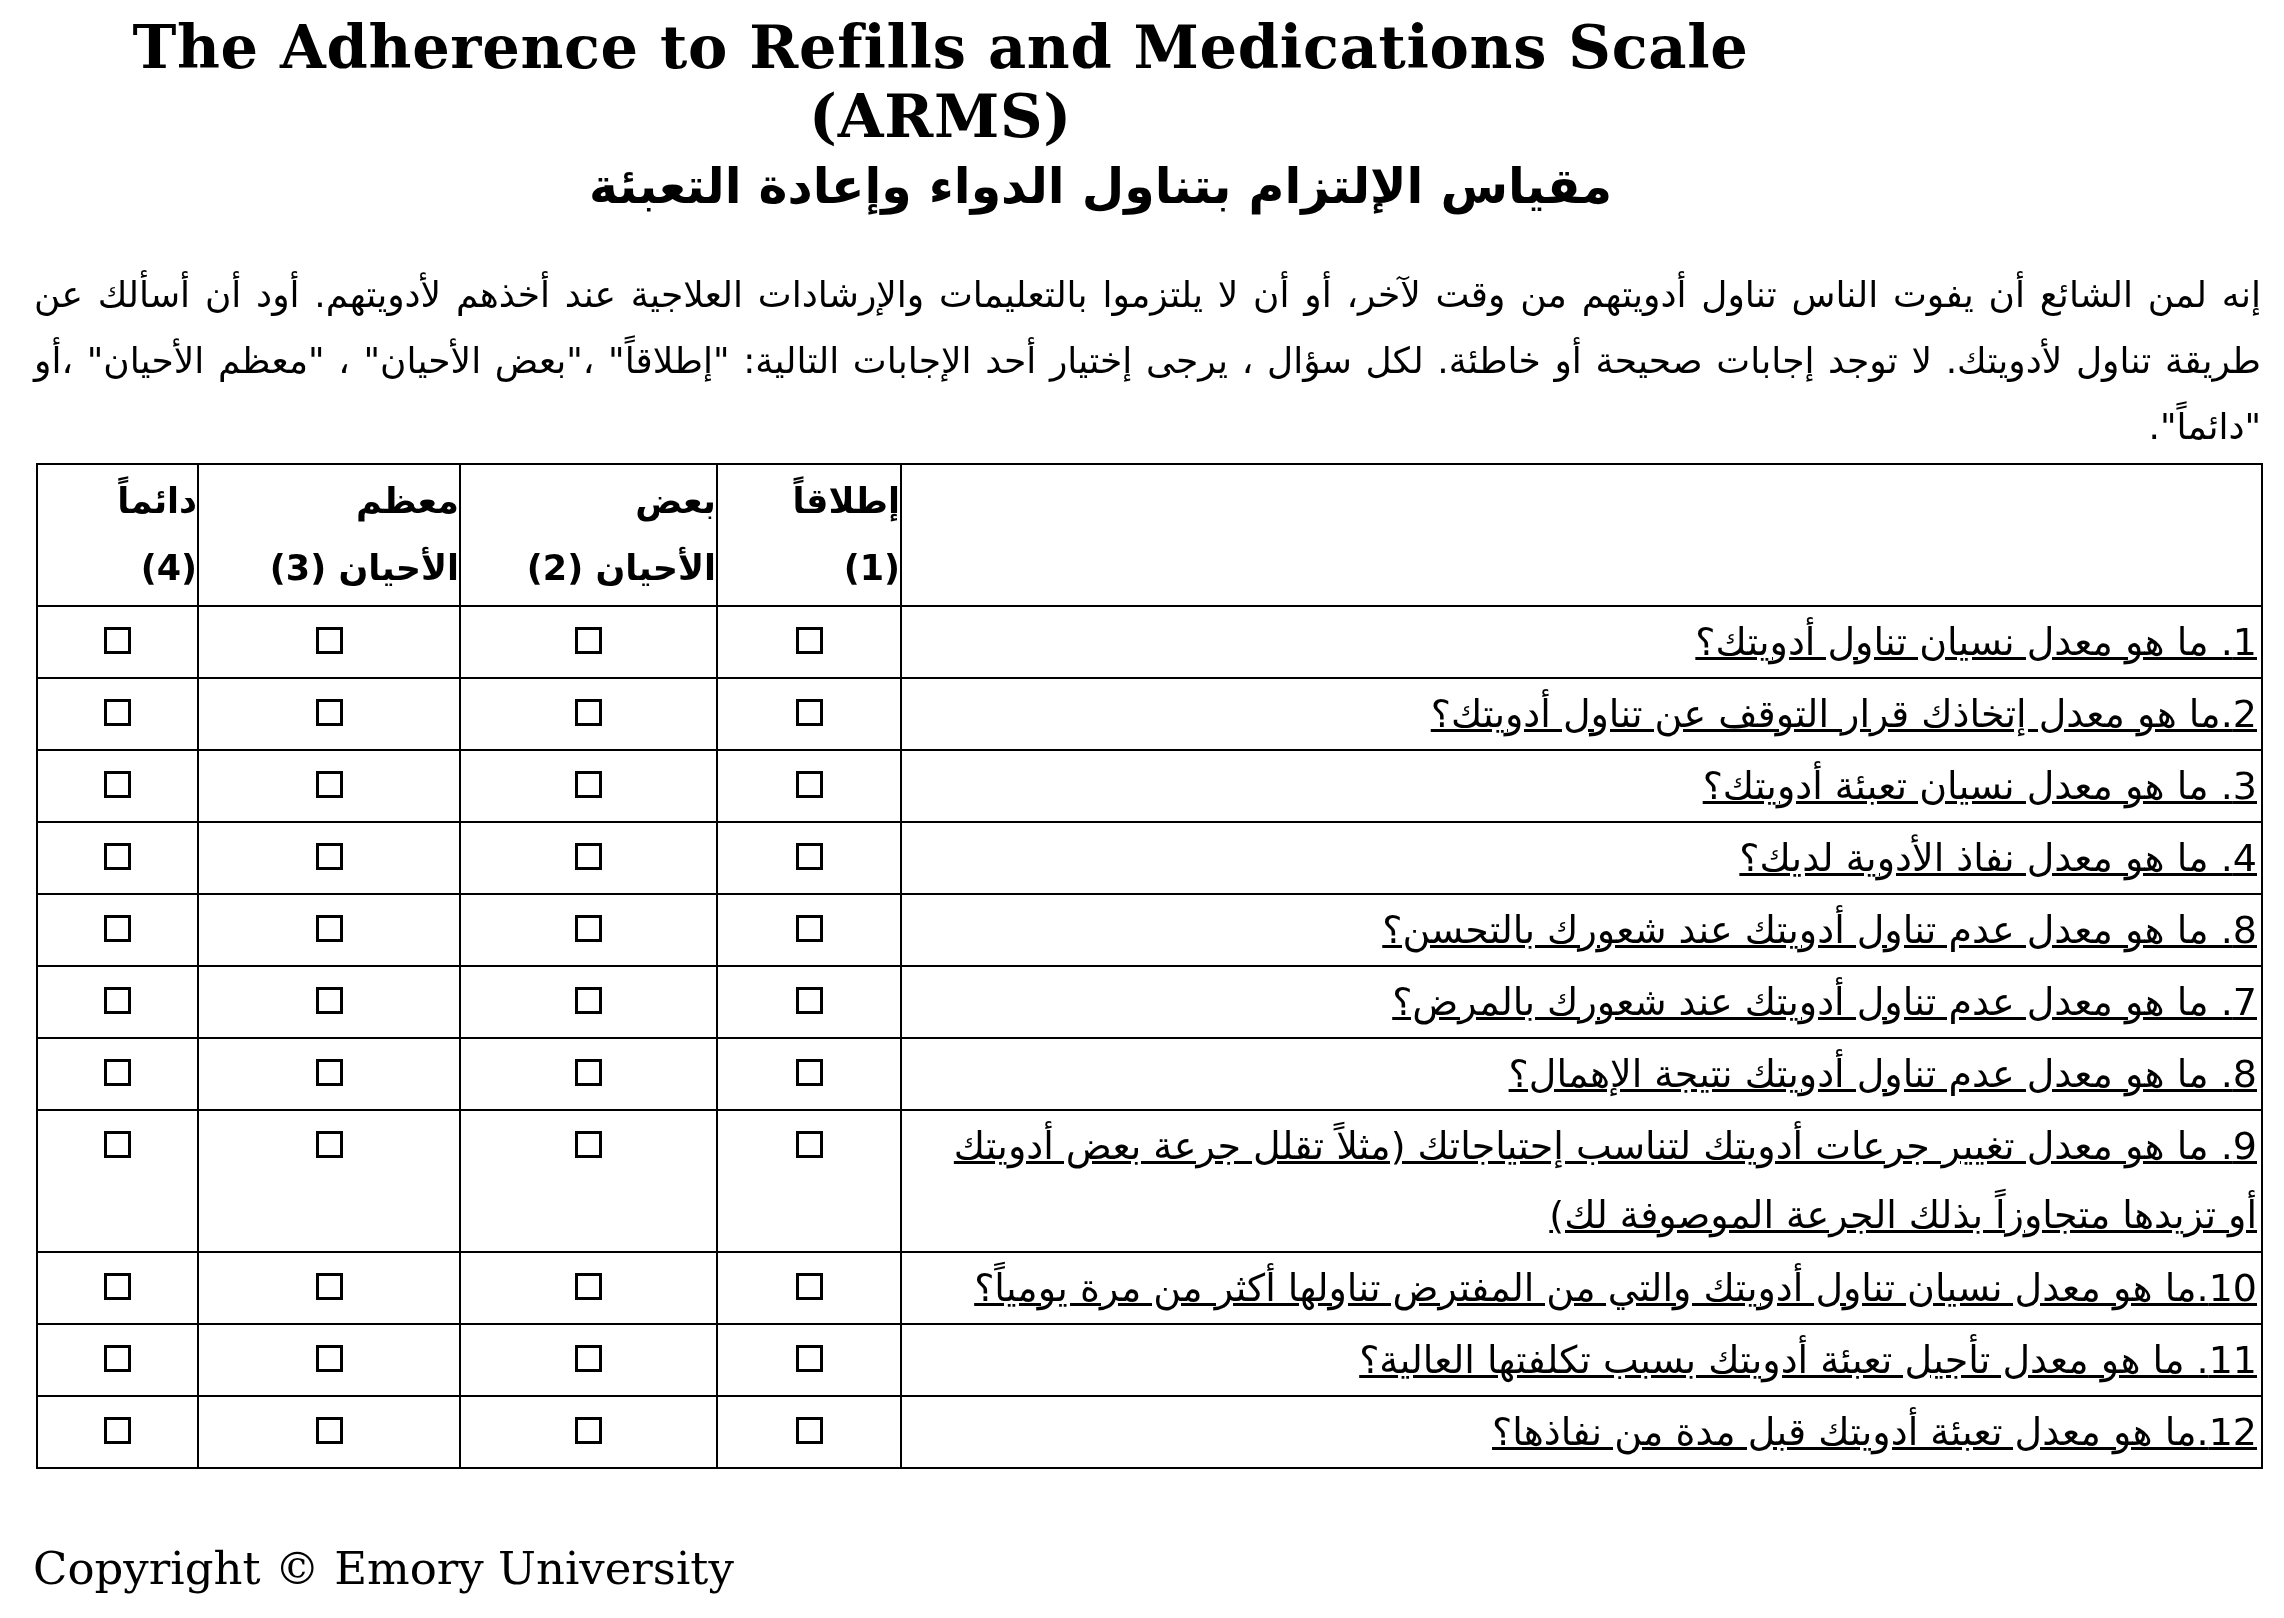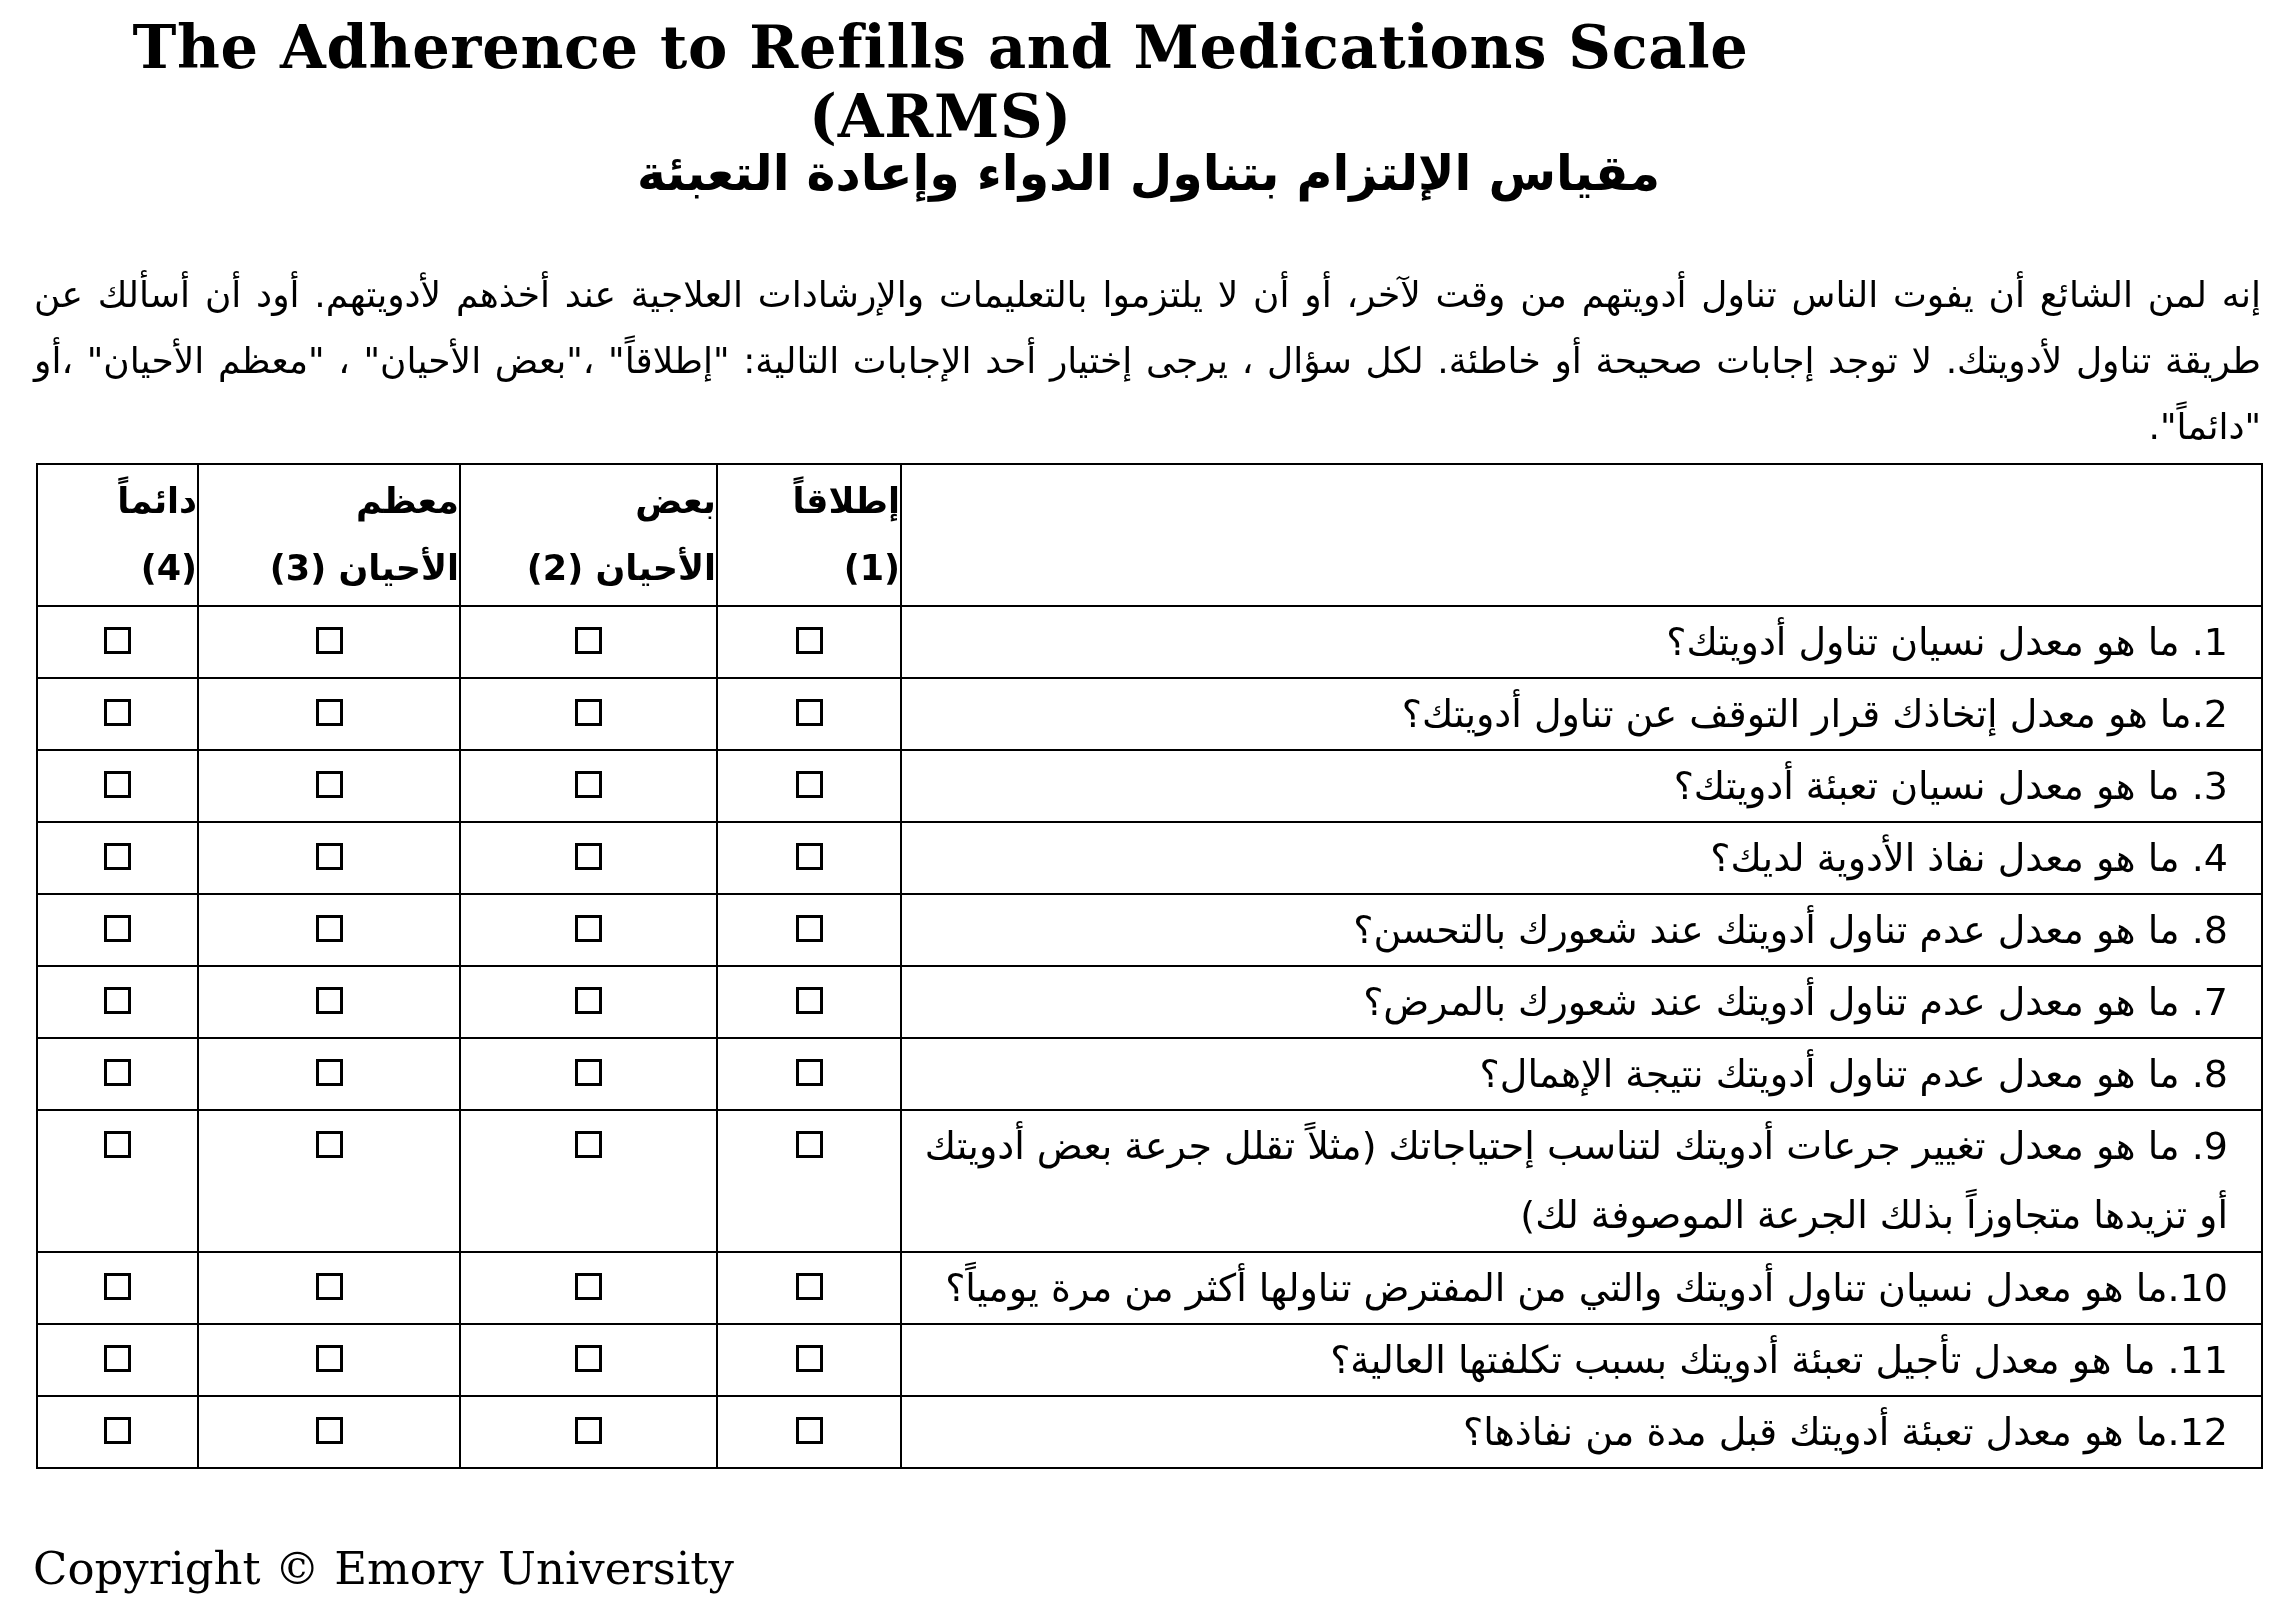--- a/index.html
+++ b/index.html
@@ -1,24 +1,24 @@
 <!DOCTYPE html>
 <html style="font-size:11.3px"><head>
 <meta charset="utf-8">
 <style>
   html, body { margin:0; padding:0; background:#ffffff; }
   body { width:2284px; height:1619px; position:relative; overflow:hidden; color:#000; font-family:"DejaVu Serif", serif; }
   .title { position:absolute; left:0; width:1881px; top:12.7px; text-align:center; font-family:"DejaVu Serif", serif; font-weight:bold; font-size:59px; letter-spacing:0.7px; }
-  .subtitle { position:absolute; left:0; width:2201px; top:145px; text-align:center; direction:rtl; font-family:"DejaVu Sans", sans-serif; font-weight:bold; font-size:49px;margin-left:48px; }
+  .subtitle { position:absolute; left:0; width:2201px; top:158px; text-align:center; direction:rtl; font-family:"DejaVu Sans", sans-serif; font-weight:bold; font-size:49px; }
   .intro { position:absolute; left:34px; width:2227px; top:262px; direction:rtl; text-align:justify; font-family:"DejaVu Sans", sans-serif; font-size:36px; line-height:66px; }
   table.arms { position:absolute; left:36px; top:463px; width:2225px; border-collapse:collapse; direction:ltr; table-layout:fixed; }
   table.arms td, table.arms th { border:2.1px solid #000; padding:0; vertical-align:middle; }
   table.arms th { font-family:"DejaVu Sans", sans-serif; font-weight:bold; font-size:35px; text-align:right; line-height:67px; height:140px; }
   .hdr-line { display:block; direction:rtl; }
-  table.arms td.q { direction:rtl; text-align:right; font-family:"DejaVu Sans", sans-serif; font-size:38px; padding:0 33px 0 14px; line-height:69px; }
+  table.arms td.q { direction:rtl; text-align:right; font-family:"DejaVu Sans", sans-serif; font-size:38px; padding:0 4px 0 14px; line-height:69px;text-decoration:underline; }
   table.arms td.cb { text-align:center; vertical-align:top; }
   .box { display:inline-block; width:27px; height:27px; border:3.5px solid #000; margin-top:20px; box-sizing:border-box; }
   tr.row td { height:70px; }
   tr.row.tall td { height:140px; }
   .footer { position:absolute; left:33px; top:1542px; font-family:"DejaVu Serif", serif; font-size:45px; }
 </style>
 </head>
 <body>
 
 <div class="title">The Adherence to Refills and Medications Scale (ARMS)</div>

